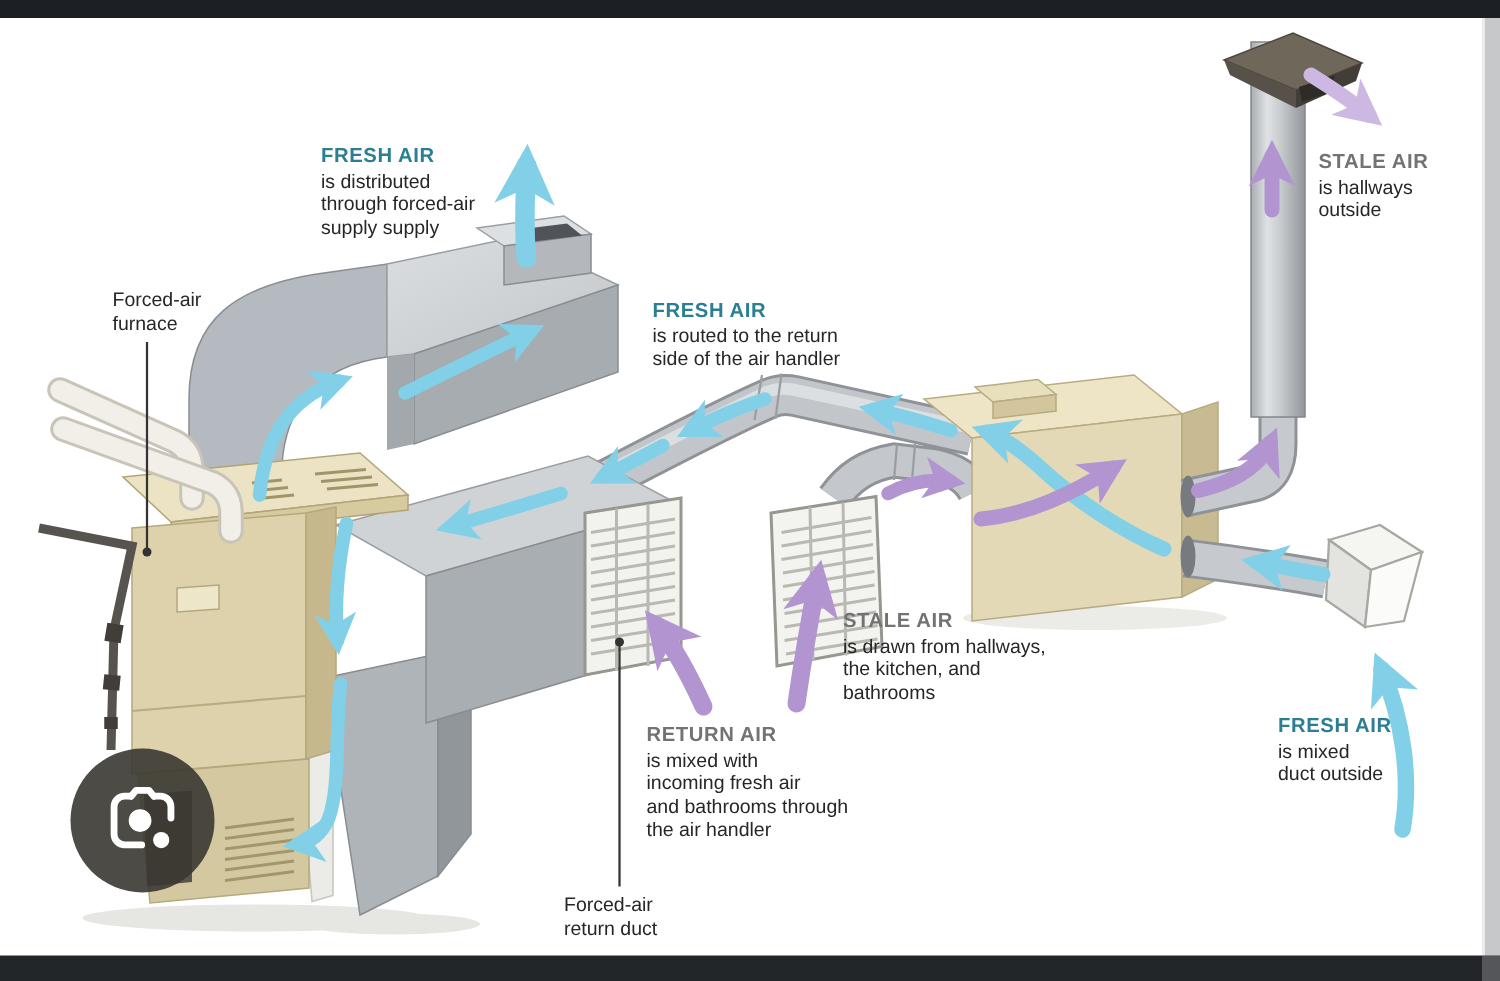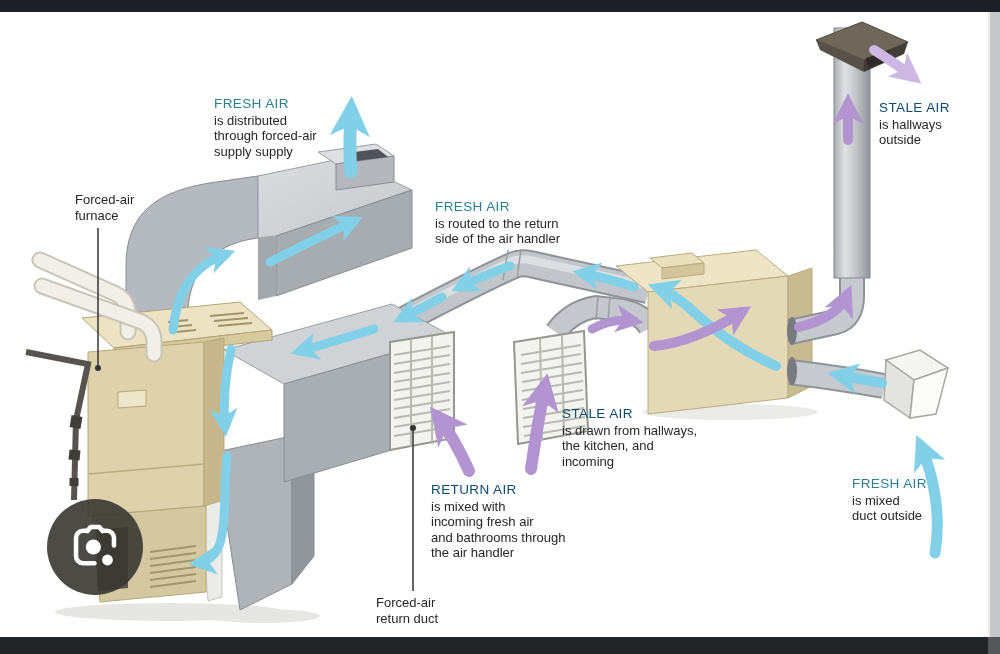--- a/index.html
+++ b/index.html
@@ -1,22 +1,22 @@
 <!DOCTYPE html>
 <html><head>
 <meta charset="utf-8">
 <style>
   html,body{margin:0;padding:0}
   body{width:1000px;height:654px;position:relative;overflow:hidden;background:#fff;
        font-family:"Liberation Sans",sans-serif}
   .art{position:absolute;left:0;top:0}
   .label{position:absolute;font:13px/15.5px "Liberation Sans",sans-serif;color:#262626;white-space:nowrap}
-  .hd{font-weight:400;font-size:13.5px;letter-spacing:.4px;margin-bottom:1px}
+  .hd{font-weight:700;font-size:13.5px;letter-spacing:.4px;margin-bottom:1px}
   .hd.fresh{color:#2c7f93}
-  .hd.stale{color:#0c4a6e}
+  .hd.stale{color:#737373}
   .bar-top{position:absolute;left:0;top:0;width:1000px;height:12px;background:#1c2025}
   .bar-bottom{position:absolute;left:0;top:637px;width:1000px;height:17px;background:#232629}
   .strip{position:absolute;left:988px;top:12px;width:12px;height:625px;background:#c7c8ca;border-left:2px solid #ebebeb;box-sizing:border-box}
   .strip-corner{position:absolute;left:988px;top:637px;width:12px;height:17px;background:#55565a}
   .lens{position:absolute;left:47px;top:499px;width:96px;height:96px;border-radius:50%;
         background:rgba(58,55,50,.9);display:flex;align-items:center;justify-content:center;cursor:pointer}
 </style>
 </head>
 <body>
 
@@ -254,21 +254,21 @@
 <div class="label" style="left:879px;top:100px">
   <div class="hd stale">STALE AIR</div>
   <div>is hallways</div>
   <div>outside</div>
 </div>
 
 <div class="label" style="left:562px;top:406px">
   <div class="hd stale">STALE AIR</div>
   <div>is drawn from hallways,</div>
   <div>the kitchen, and</div>
-  <div>incoming</div>
+  <div>bathrooms</div>
 </div>
 
 <div class="label" style="left:431px;top:482px">
   <div class="hd stale">RETURN AIR</div>
   <div>is mixed with</div>
   <div>incoming fresh air</div>
   <div>and bathrooms through</div>
   <div>the air handler</div>
 </div>
 

